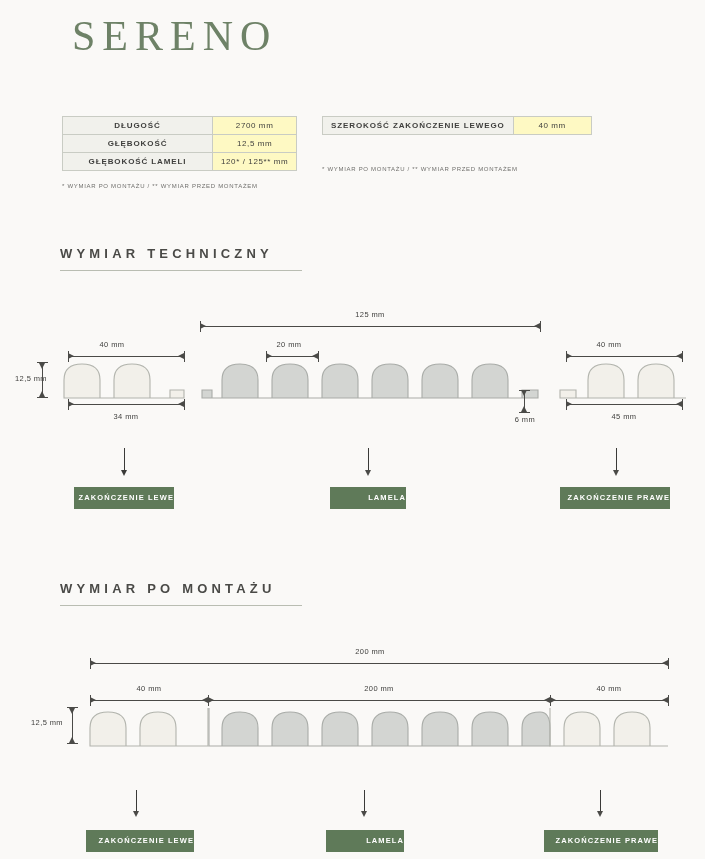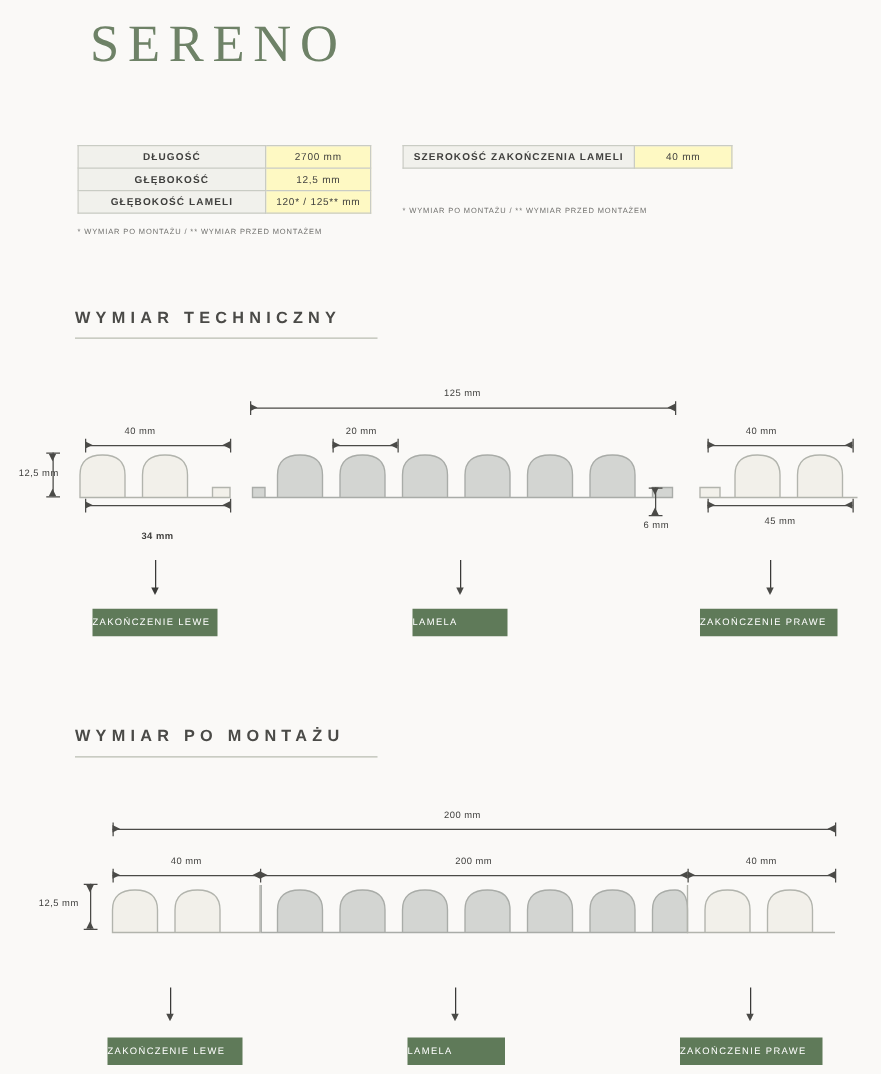--- a/index.html
+++ b/index.html
@@ -120,22 +120,22 @@
   
   .callout-arrow { position: absolute; width: 1px; background: #3a3a38; }
 
   
   .tag {
     position: absolute;
     background: #5f7a59;
     color: #ffffff;
     font-size: 7.5px;
     letter-spacing: 1.1px;
-    font-weight: 400;
-    text-align: left;
+    font-weight: 700;
+    text-align: right;
     line-height: 22px;
     height: 22px;
     white-space: nowrap;
   }
 </style>
 </head>
 <body>
 
 <div class="page">
 
@@ -155,21 +155,21 @@
       <td class="lbl">GŁĘBOKOŚĆ LAMELI</td>
       <td class="val">120* / 125** mm</td>
     </tr>
   </tbody>
     </table>
   <div class="footnote" id="footnote-left">* WYMIAR PO MONTAŻU / ** WYMIAR PRZED MONTAŻEM</div>
 
   <table class="spec-table" id="table-right">
     <tbody>
         <tr>
-      <td class="lbl">SZEROKOŚĆ ZAKOŃCZENIA LAMELI</td>
+      <td class="lbl">SZEROKOŚĆ ZAKOŃCZENIE LEWEGO</td>
       <td class="val">40 mm</td>
     </tr>
   </tbody>
     </table>
   <div class="footnote" id="footnote-right">* WYMIAR PO MONTAŻU / ** WYMIAR PRZED MONTAŻEM</div>
 
   <div class="section-head" id="head-tech">WYMIAR TECHNICZNY</div>
   <div class="section-rule" id="rule-tech"></div>
 
   <div class="meas" style="left:92px; top:340px; width:40px;">40 mm</div>
@@ -188,21 +188,21 @@
 
   <svg class="profile" style="left:62px; top:360px;" width="124" height="40" viewBox="0 0 124 40">
     <path d="M2,38 L2,20 Q2,4 20,4 Q38,4 38,20 L38,38 L52,38 L52,20 Q52,4 70,4 Q88,4 88,20 L88,38 L122,38 L122,30 L108,30 L108,38 Z" fill="#f2f0ea" stroke="#b2b4ad" stroke-width="1.1"></path>
   </svg>
 
   <div class="dimline-h" style="left:68px; top:404px; width:116px;"></div>
   <div class="tick-v" style="left:68px; top:399px; height:11px;"></div>
   <div class="tick-v" style="left:184px; top:399px; height:11px;"></div>
   <div class="arrowhead ah-right" style="left:68px; top:401px;"></div>
   <div class="arrowhead ah-left" style="left:178px; top:401px;"></div>
-  <div class="meas" style="left:105px; top:424px; width:42px;font-weight:bold;">34 mm</div>
+  <div class="meas" style="left:105px; top:412px; width:42px;">34 mm</div>
 
   <div class="callout-arrow" style="left:124px; top:448px; height:26px;"></div>
   <div class="arrowhead ah-down" style="left:121px; top:470px; border-top-color:#3a3a38;"></div>
   <div class="tag" style="left:74px; top:487px; width:100px;">ZAKOŃCZENIE LEWE</div>
 
   <div class="meas" style="left:348px; top:310px; width:44px;">125 mm</div>
   <div class="dimline-h" style="left:200px; top:326px; width:340px;"></div>
   <div class="tick-v" style="left:200px; top:321px; height:11px;"></div>
   <div class="tick-v" style="left:540px; top:321px; height:11px;"></div>
   <div class="arrowhead ah-right" style="left:200px; top:323px;"></div>

